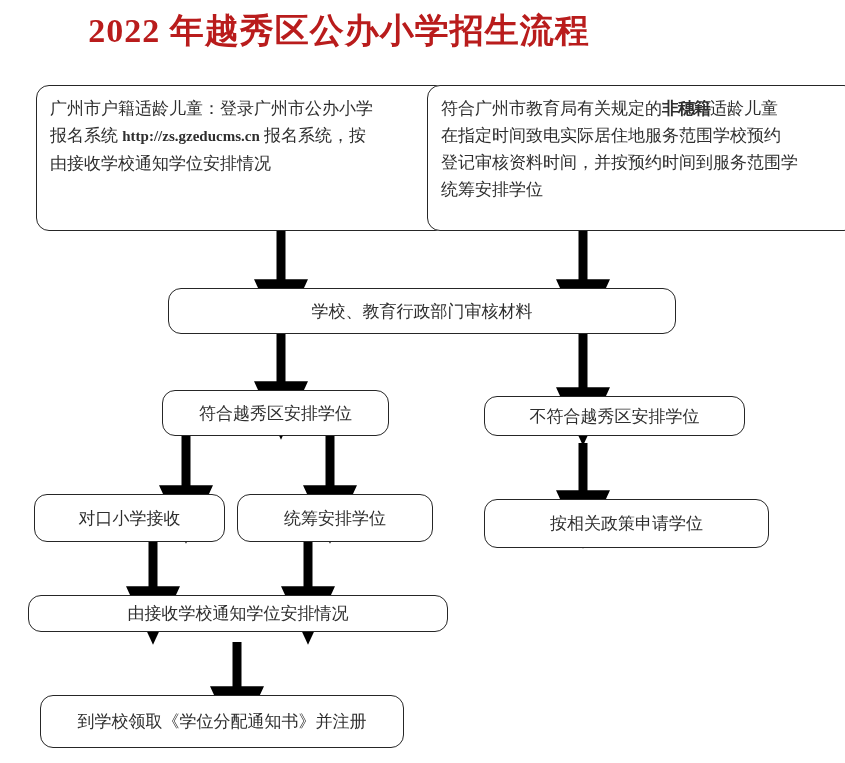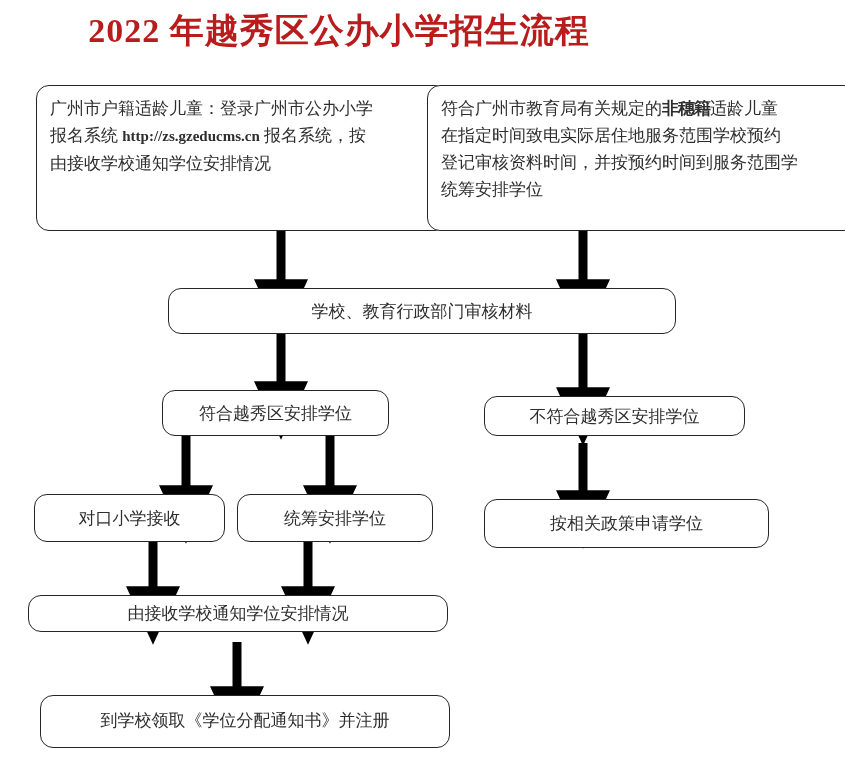--- a/index.html
+++ b/index.html
@@ -128,17 +128,17 @@
   </div>
 
   <div class="node centered" style="left:484px;top:499px;width:285px;height:49px;">
     <span>按相关政策申请学位</span>
   </div>
 
   <div class="node centered" style="left:28px;top:595px;width:420px;height:37px;">
     <span>由接收学校通知学位安排情况</span>
   </div>
 
-  <div class="node centered" style="left:40px;top:695px;width:410px;height:53px;font-family:Liberation Mono, monospace;">
+  <div class="node centered" style="left:40px;top:695px;width:364px;height:53px;">
     <span>到学校领取《学位分配通知书》并注册</span>
   </div>
 
 </div>
 
 </body></html>

